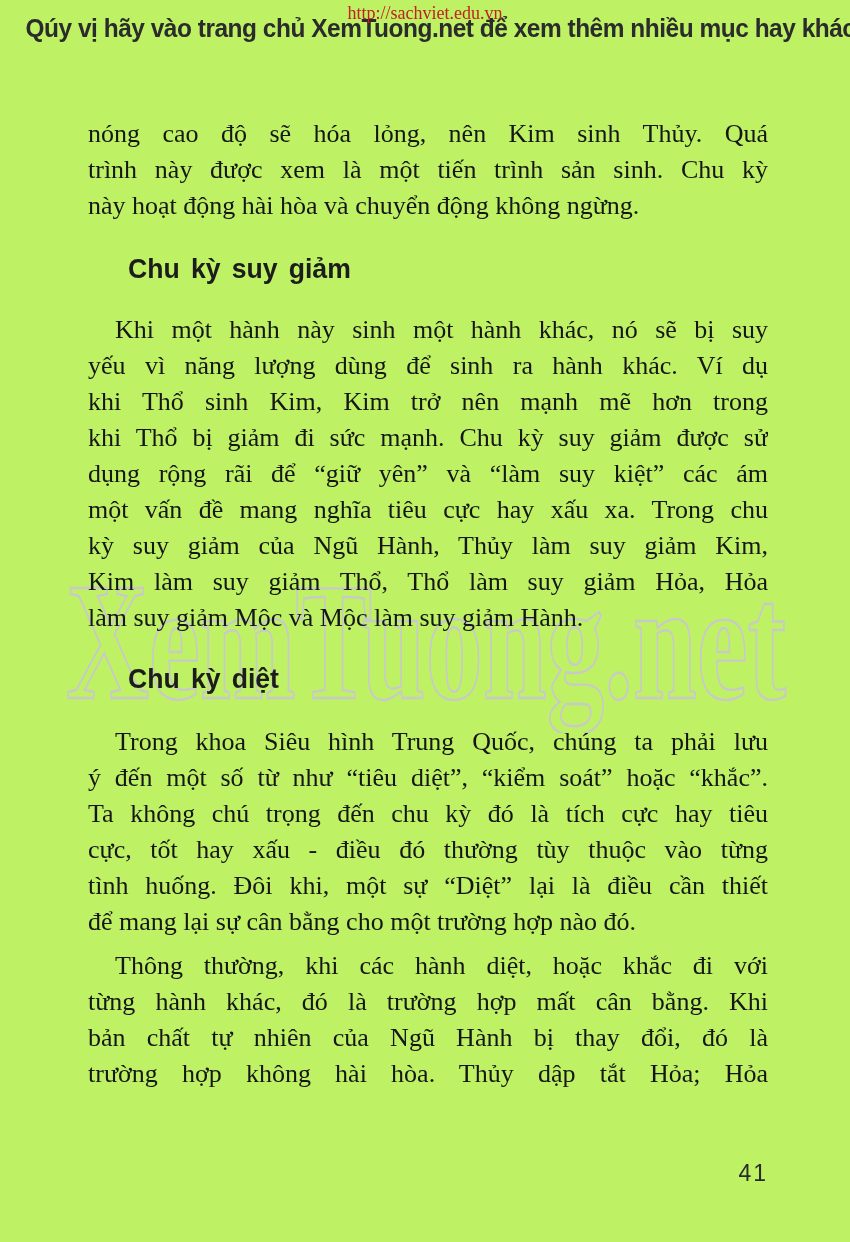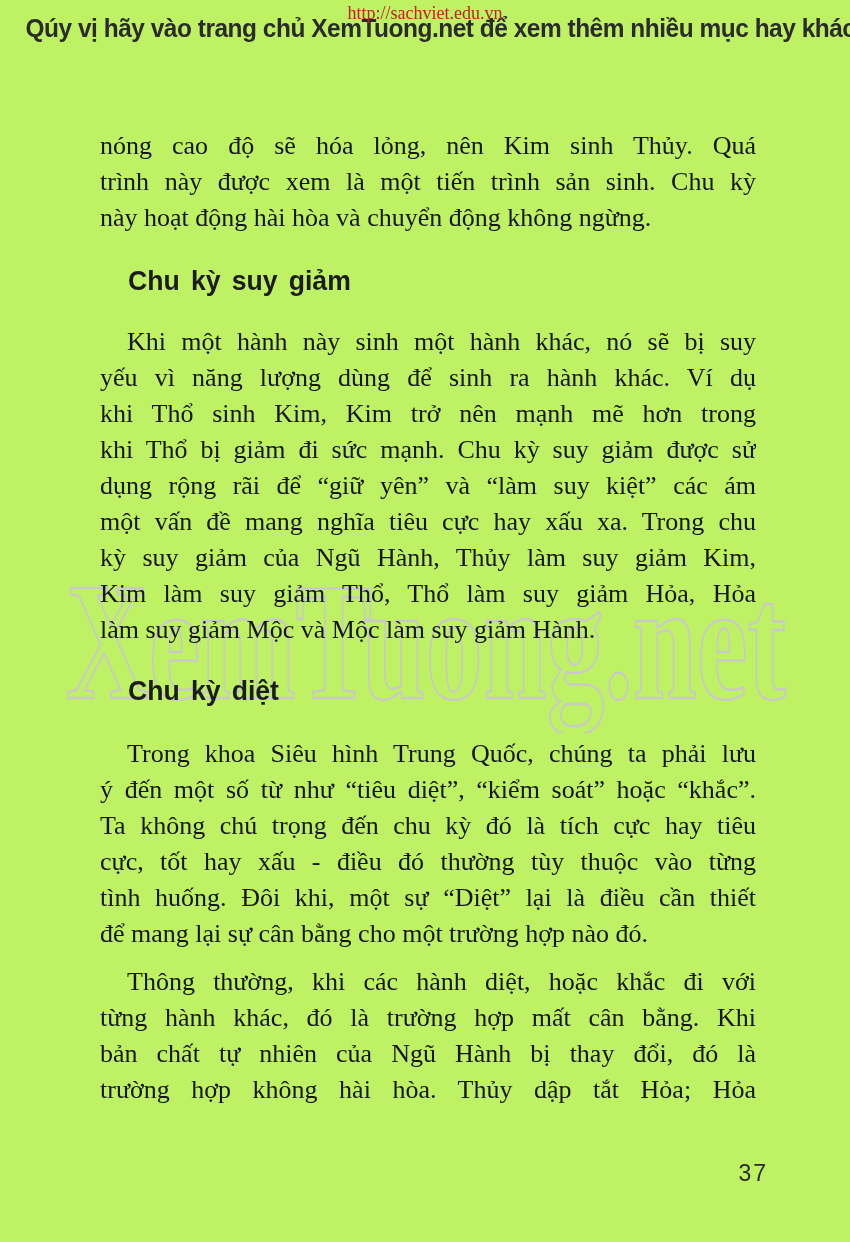--- a/index.html
+++ b/index.html
@@ -65,21 +65,21 @@
   }
   
   .content {
     position: absolute;
     left: 88px;
     top: 116px;
     width: 680px;
     z-index: 2;
     font-size: 26px;
   }
-  .para { margin: 12px; }
+  .para { margin: 0; }
   .line {
     height: 36px;
     line-height: 36px;
     overflow: hidden;
     text-align: justify;
     text-align-last: justify;
     white-space: normal;
   }
   .line.last {
     text-align-last: left;
@@ -158,15 +158,15 @@
         <div class="line last">để mang lại sự cân bằng cho một trường hợp nào đó.</div>
       </div>
       <div class="para p4">
         <div class="line indent">Thông thường, khi các hành diệt, hoặc khắc đi với</div>
         <div class="line">từng hành khác, đó là trường hợp mất cân bằng. Khi</div>
         <div class="line">bản chất tự nhiên của Ngũ Hành bị thay đổi, đó là</div>
         <div class="line">trường hợp không hài hòa. Thủy dập tắt Hỏa; Hỏa</div>
       </div>
     </div>
 
-  <div class="page-number">37</div>
+  <div class="page-number">41</div>
 
 </div>
 
 </body></html>

